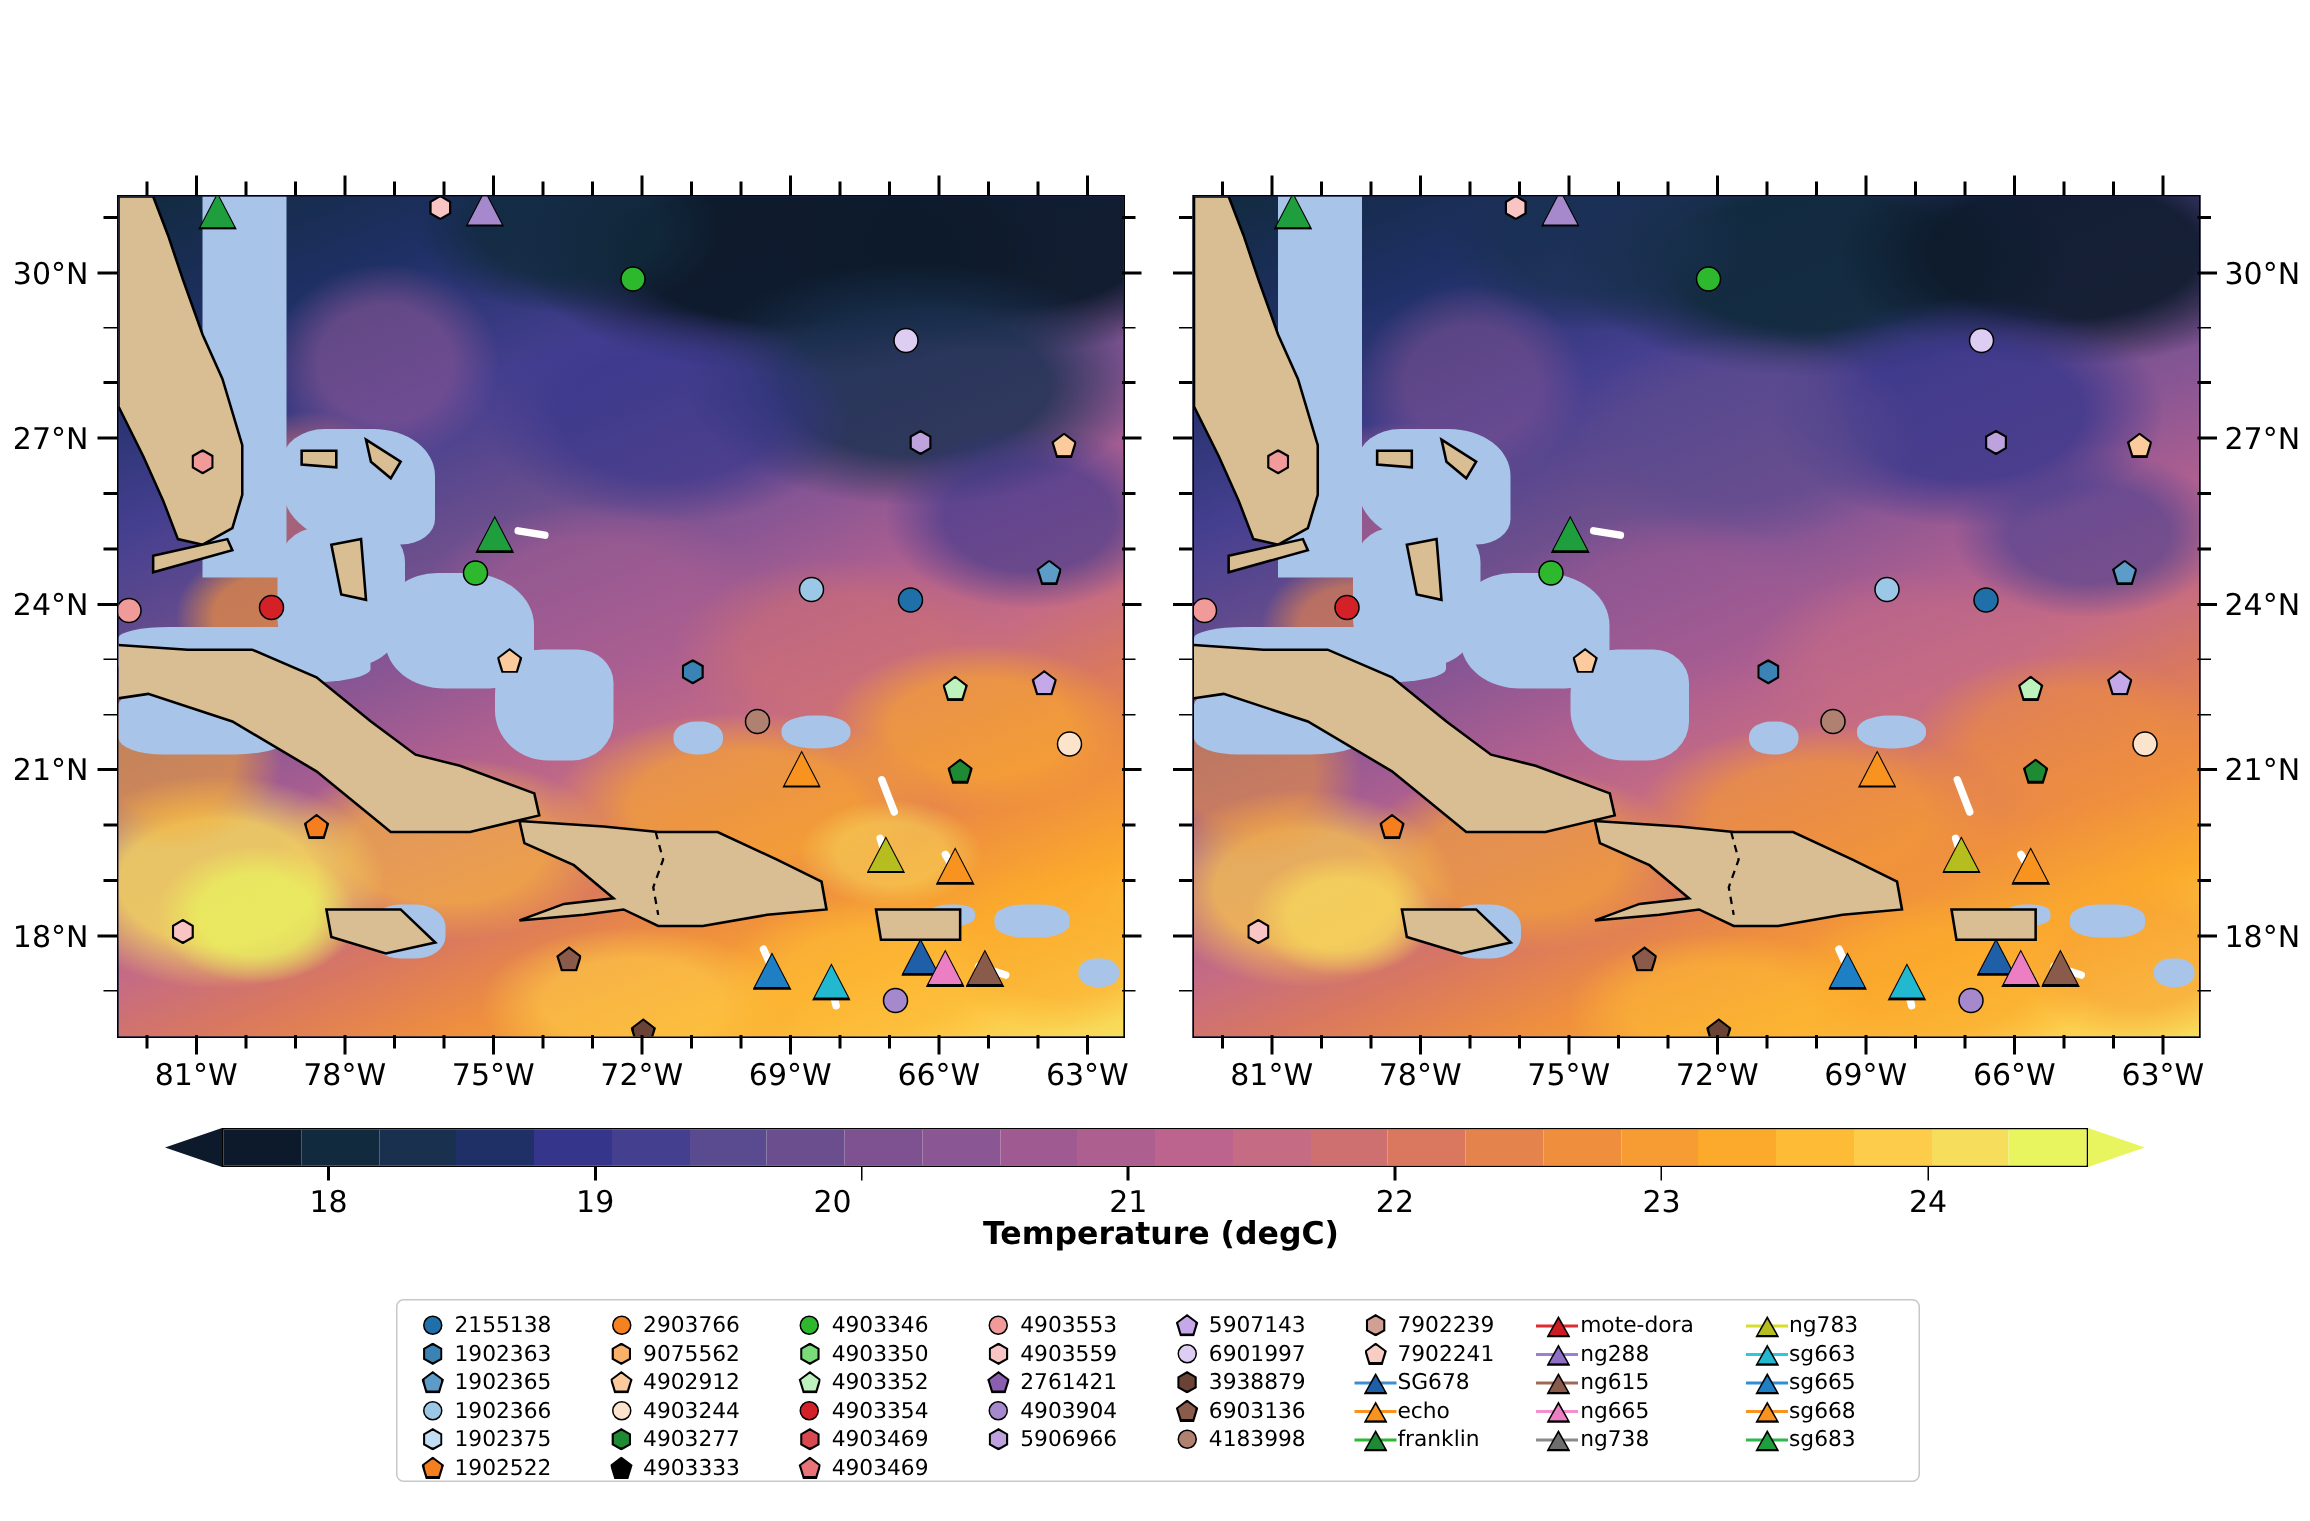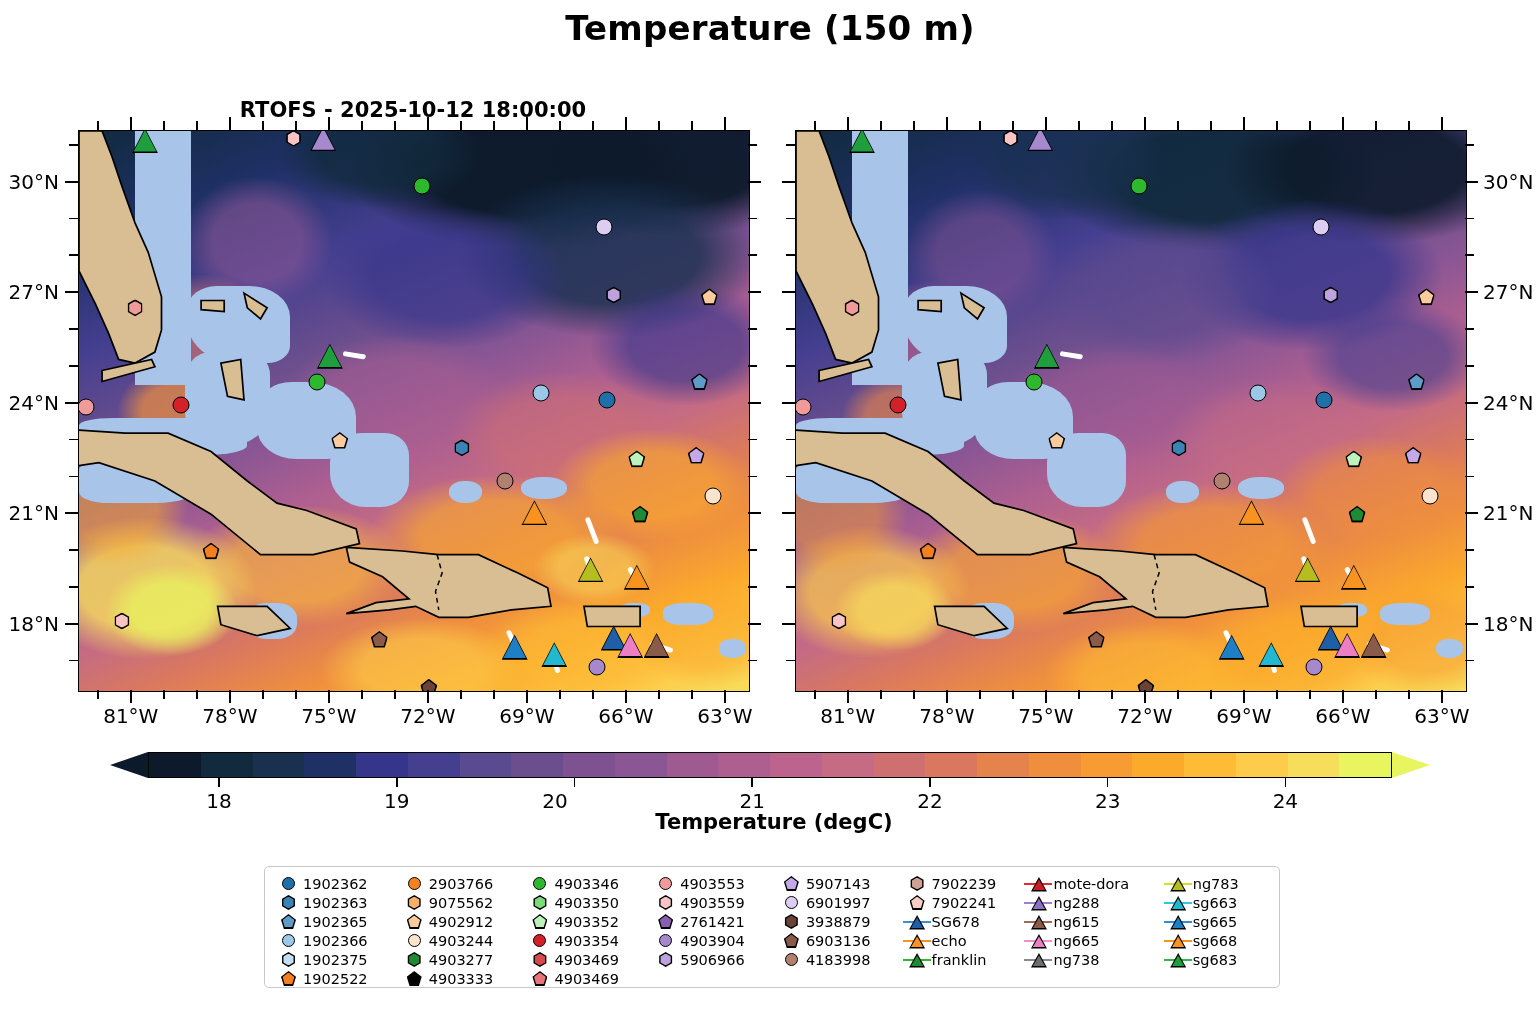--- a/index.html
+++ b/index.html
@@ -73,23 +73,21 @@
   .leg-sym .line{position:absolute;left:1px;top:9px;width:28px;height:2.4px;}
   .leg-sym .trio{position:absolute;left:7.5px;top:2.5px;width:16px;height:15px;background:#000;}
   .leg-sym .trif{position:absolute;left:9.3px;top:5px;width:12.4px;height:11.2px;}
   .leg-lab{font-size:14.5px;font-family:"DejaVu Sans",sans-serif;white-space:nowrap;}
 </style>
 </head>
 <body>
 
 <div class="root">
 
-  <div id="fig-title">Temperature (150 m)</div>
-
-  <div class="panel-title" id="title-left">RTOFS - 2025-10-12 18:00:00</div>
+
 
   <div class="panel" id="panel-left">
       <div class="field" style="background-image: linear-gradient(158deg, rgb(17, 42, 61) 0%, rgb(31, 48, 102) 14%, rgb(69, 63, 144) 27%, rgb(106, 78, 141) 38%, rgb(138, 86, 148) 47%, rgb(173, 95, 144) 55%, rgb(197, 107, 132) 63%, rgb(217, 120, 95) 70%, rgb(239, 143, 62) 78%, rgb(251, 170, 44) 86%, rgb(253, 204, 74) 94%, rgb(247, 221, 92) 100%);">
         <div style="position: absolute; left: 268.867px; top: -43.1579px; width: 360px; height: 160px; background: radial-gradient(rgb(13, 26, 43) 0%, rgb(13, 26, 43) 42%, transparent 72%); opacity: 0.98;"></div>
         <div style="position: absolute; left: 447.389px; top: -45.5263px; width: 300px; height: 150px; background: radial-gradient(rgb(13, 26, 43) 0%, rgb(13, 26, 43) 42%, transparent 72%); opacity: 0.95;"></div>
         <div style="position: absolute; left: 200.345px; top: -32.8947px; width: 200px; height: 110px; background: radial-gradient(rgb(17, 42, 61) 0%, rgb(17, 42, 61) 42%, transparent 72%); opacity: 0.8;"></div>
         <div style="position: absolute; left: 381.379px; top: 45.2632px; width: 300px; height: 160px; background: radial-gradient(rgb(25, 48, 79) 0%, rgb(25, 48, 79) 42%, transparent 72%); opacity: 0.8;"></div>
         <div style="position: absolute; left: 246.355px; top: 77.3684px; width: 240px; height: 140px; background: radial-gradient(rgb(53, 53, 140) 0%, rgb(53, 53, 140) 42%, transparent 72%); opacity: 0.65;"></div>
         <div style="position: absolute; left: 512.291px; top: 153.684px; width: 190px; height: 120px; background: radial-gradient(rgb(53, 53, 140) 0%, rgb(53, 53, 140) 42%, transparent 72%); opacity: 0.6;"></div>
         <div style="position: absolute; left: 103.227px; top: 45.5263px; width: 150px; height: 130px; background: radial-gradient(rgb(138, 86, 148) 0%, rgb(138, 86, 148) 42%, transparent 72%); opacity: 0.6;"></div>
@@ -674,21 +672,21 @@
       <div class="cb-lab" style="left: 1135.37px;">24</div>
     </div>
   <div id="cbar-title">Temperature (degC)</div>
 
   <div id="legend">
       <div class="leg-col" style="width: 124px;">
         <div class="leg-row">
           <div class="leg-sym">
             <div class="sh circ" style="background: rgb(31, 111, 168);"></div>
           </div>
-          <span class="leg-lab">1902362</span>
+          <span class="leg-lab">2155138</span>
         </div>
         <div class="leg-row">
           <div class="leg-sym">
             <div class="ol hexsh"></div>
             <div class="fl hexsh" style="background: rgb(59, 130, 181);"></div>
           </div>
           <span class="leg-lab">1902363</span>
         </div>
         <div class="leg-row">
           <div class="leg-sym">

